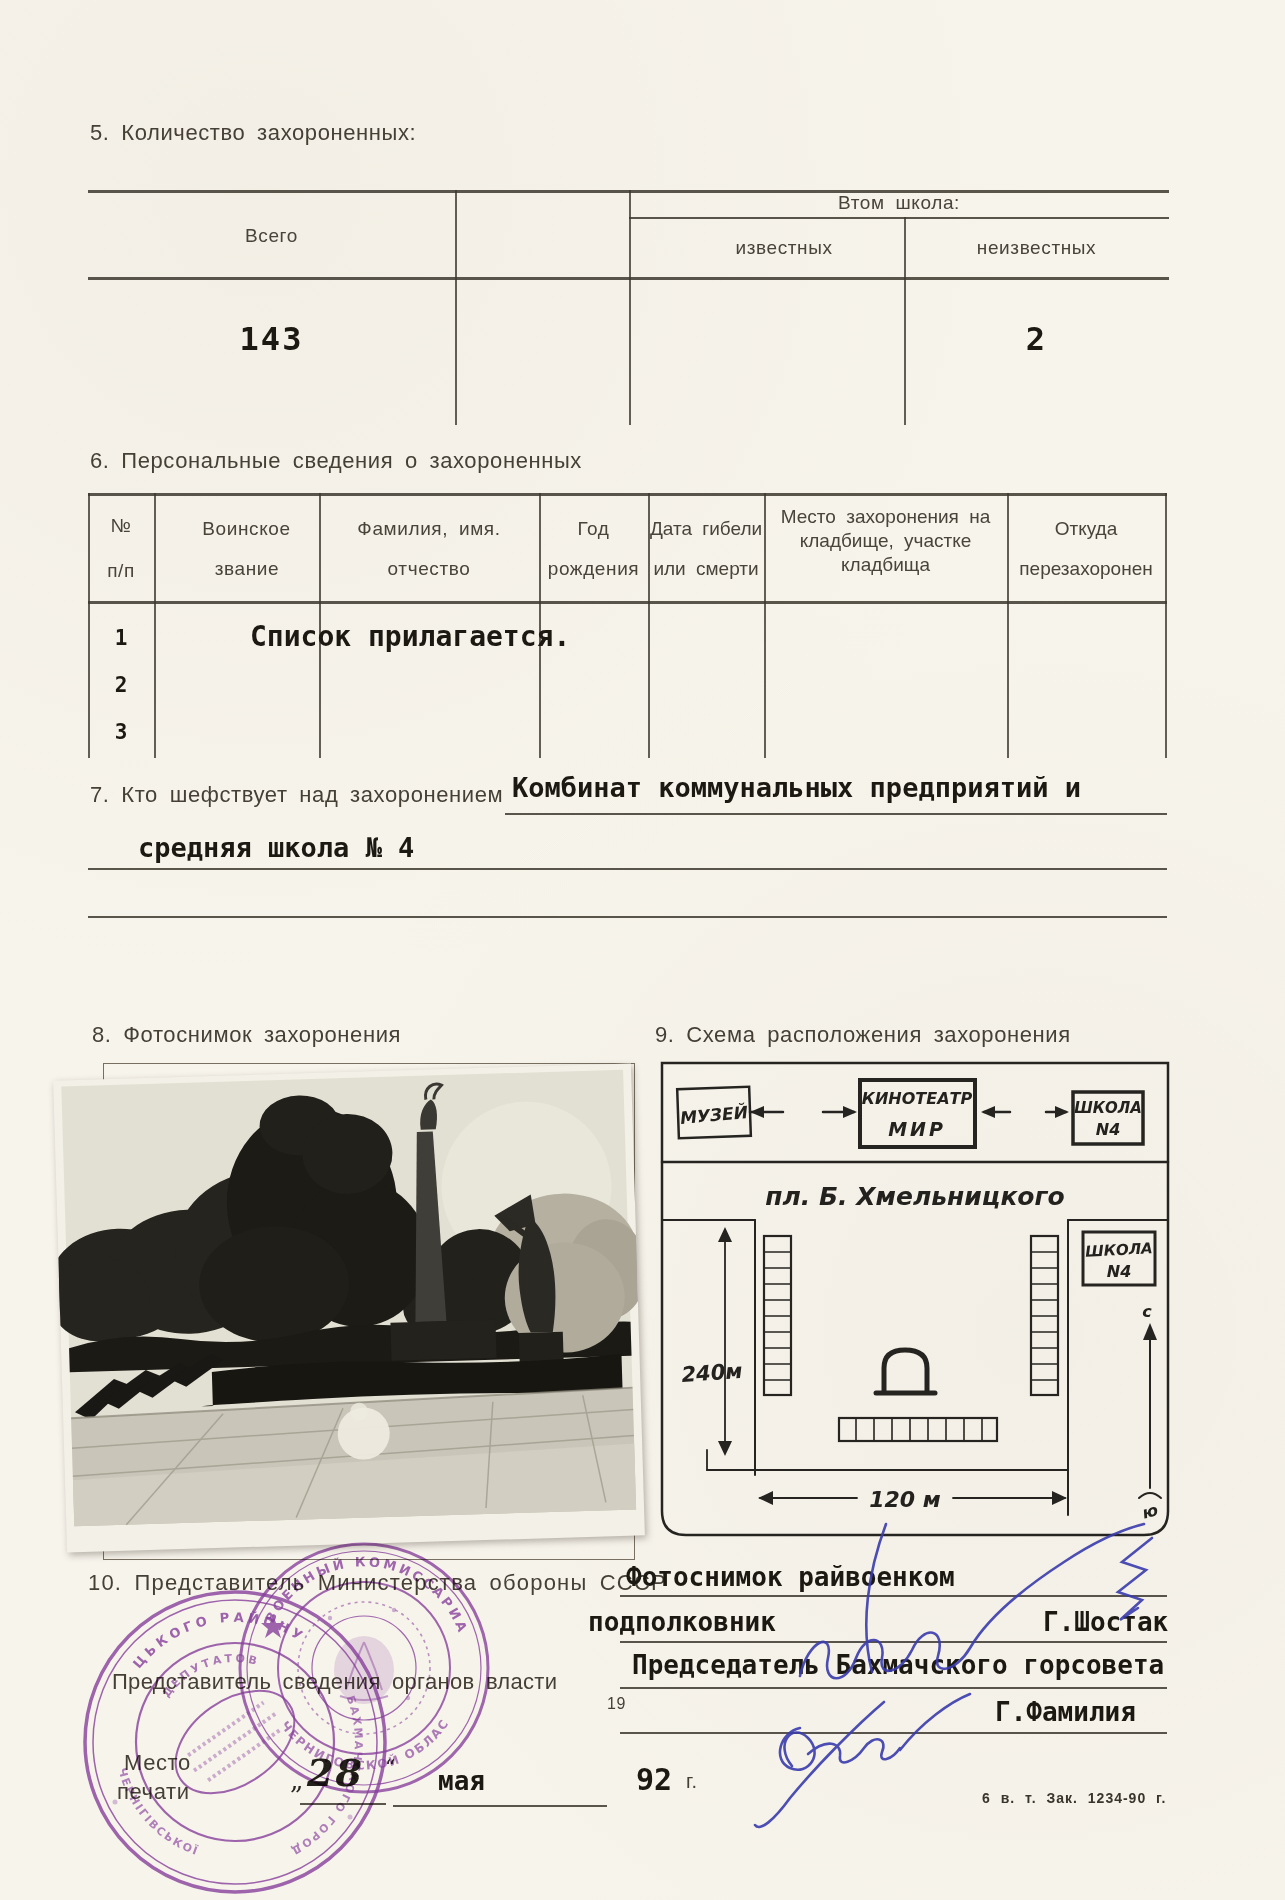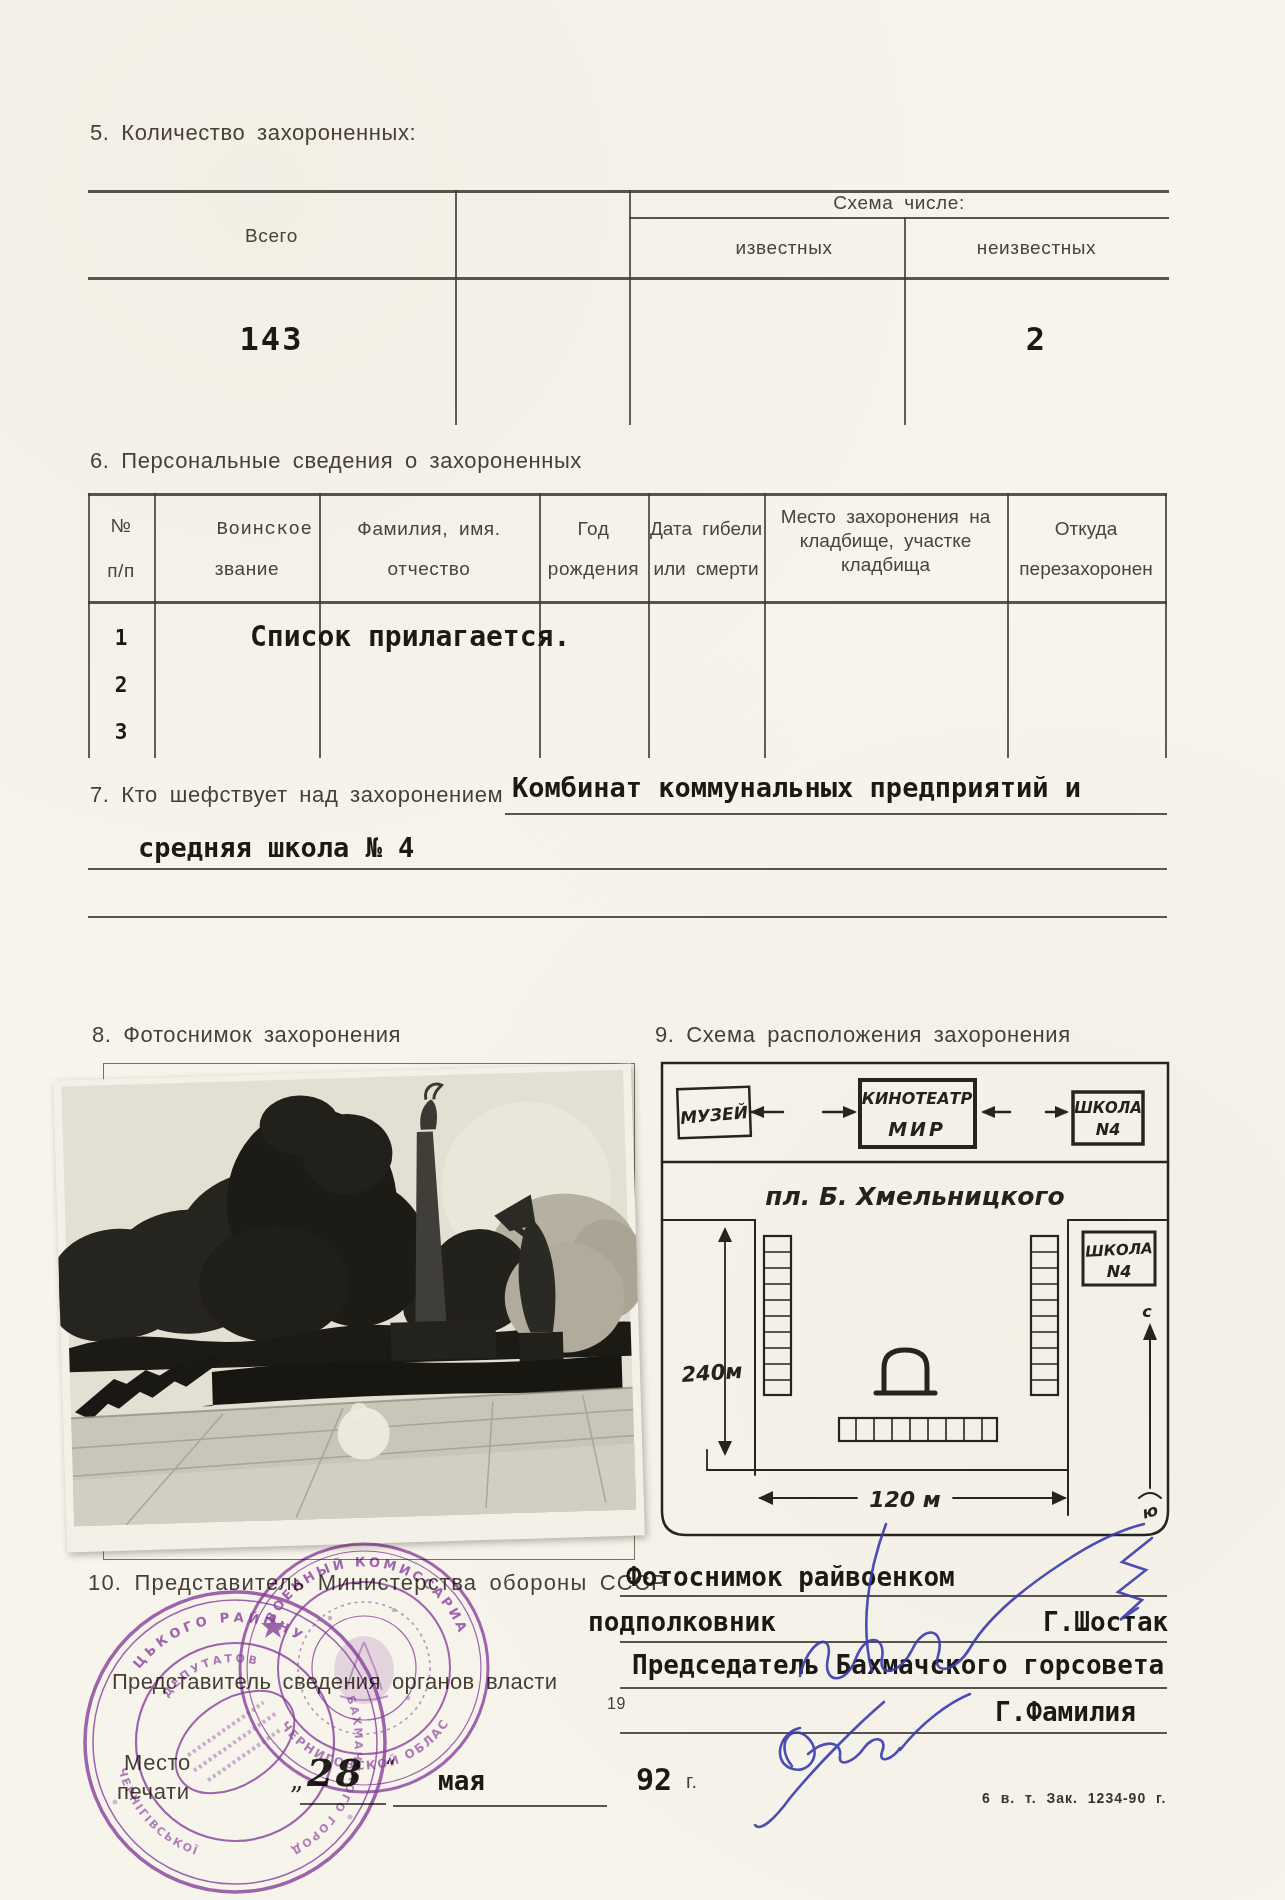--- a/index.html
+++ b/index.html
@@ -28,42 +28,42 @@
 
   <div class="print s-title" style="left:90px;top:120px;">5. Количество захороненных:</div>
   <div class="hrule heavy" style="left:88px;top:190px;width:1081px;"></div>
   <div class="hrule" style="left:629px;top:217px;width:540px;"></div>
   <div class="hrule heavy" style="left:88px;top:277px;width:1081px;"></div>
   <div class="vrule" style="left:455px;top:190px;height:235px;"></div>
   <div class="vrule" style="left:629px;top:190px;height:235px;"></div>
   <div class="vrule" style="left:904px;top:217px;height:208px;"></div>
 
   <div class="print th ctr" style="left:88px;top:225px;width:367px;">Всего</div>
-  <div class="print th ctr" style="left:629px;top:192px;width:540px;">Схема числе:</div>
+  <div class="print th ctr" style="left:629px;top:192px;width:540px;">Втом школа:</div>
   <div class="print th ctr" style="left:629px;top:237px;width:310px;">известных</div>
   <div class="print th ctr" style="left:904px;top:237px;width:265px;">неизвестных</div>
 
   <div class="tw ctr" style="left:88px;top:320px;width:367px;font-size:32px;letter-spacing:2px;">143</div>
   <div class="tw ctr" style="left:904px;top:320px;width:265px;font-size:32px;letter-spacing:2px;">2</div>
 
   <div class="print s-title" style="left:90px;top:448px;">6. Персональные сведения о захороненных</div>
   <div class="hrule heavy" style="left:88px;top:493px;width:1079px;"></div>
   <div class="hrule heavy" style="left:88px;top:601px;width:1079px;"></div>
   <div class="vrule" style="left:88px;top:493px;height:265px;"></div>
   <div class="vrule" style="left:154px;top:493px;height:265px;"></div>
   <div class="vrule" style="left:319px;top:493px;height:265px;"></div>
   <div class="vrule" style="left:539px;top:493px;height:265px;"></div>
   <div class="vrule" style="left:648px;top:493px;height:265px;"></div>
   <div class="vrule" style="left:764px;top:493px;height:265px;"></div>
   <div class="vrule" style="left:1007px;top:493px;height:265px;"></div>
   <div class="vrule" style="left:1165px;top:493px;height:265px;"></div>
 
   <div class="print th ctr" style="left:88px;top:515px;width:66px;">№</div>
   <div class="print th ctr" style="left:88px;top:560px;width:66px;">п/п</div>
-  <div class="print th ctr" style="left:172px;top:518px;width:185px;font-family:Liberation Mono, monospace;">Воинское</div>
+  <div class="print th ctr" style="left:154px;top:518px;width:185px;">Воинское</div>
   <div class="print th ctr" style="left:154px;top:558px;width:186px;">звание</div>
   <div class="print th ctr" style="left:319px;top:518px;width:220px;">Фамилия, имя.</div>
   <div class="print th ctr" style="left:319px;top:558px;width:220px;">отчество</div>
   <div class="print th ctr" style="left:539px;top:518px;width:109px;">Год</div>
   <div class="print th ctr" style="left:539px;top:558px;width:109px;">рождения</div>
   <div class="print th ctr" style="left:648px;top:518px;width:116px;letter-spacing:0;">Дата гибели</div>
   <div class="print th ctr" style="left:648px;top:558px;width:116px;letter-spacing:0;">или смерти</div>
   <div class="print th ctr" style="left:764px;top:506px;width:243px;letter-spacing:0;">Место захоронения на</div>
   <div class="print th ctr" style="left:764px;top:530px;width:243px;letter-spacing:0;">кладбище, участке</div>
   <div class="print th ctr" style="left:764px;top:554px;width:243px;letter-spacing:0;">кладбища</div>

